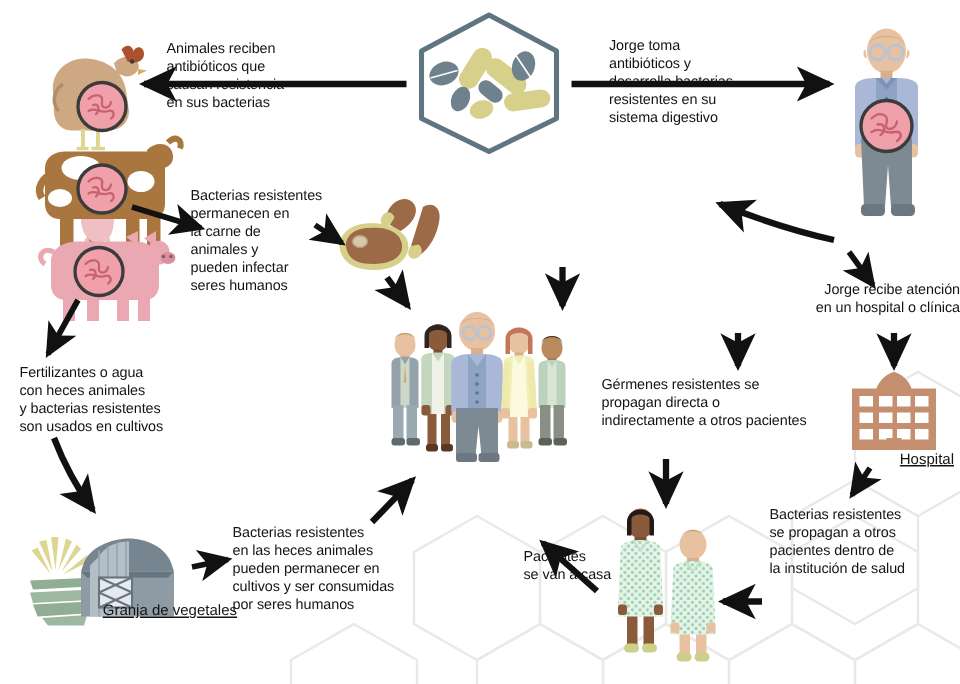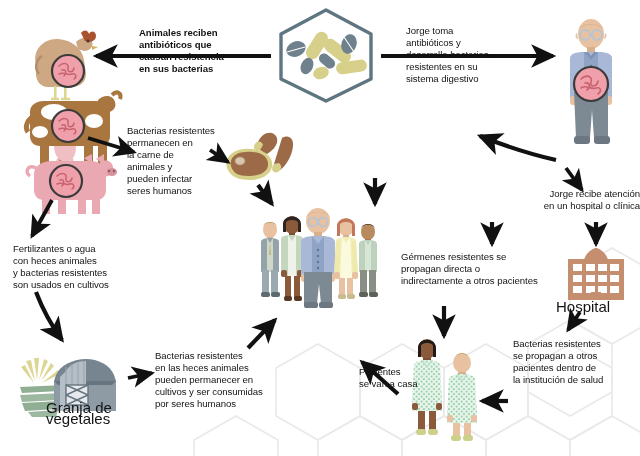--- a/index.html
+++ b/index.html
@@ -28,24 +28,25 @@
   .tblock {
     position: absolute;
     font-size: 9.6px;
     line-height: 12.1px;
     color: #141414;
     letter-spacing: -0.06px;
     white-space: pre-line;
   }
   .caption {
     position: absolute;
-    font-size: 15px;
+    font-size: 10px;
     line-height: 11px;
     color: #141414;
-    text-align: left;
+    text-align: right;
+    text-decoration: underline;
   }
   
   .art { position: absolute; }
   svg { display: block; overflow: visible; }
   #arrows {
     position: absolute;
     left: 0; top: 0;
     width: 640px; height: 456px;
     pointer-events: none;
   }
@@ -468,21 +469,21 @@
       <line x1="580" y1="312" x2="568" y2="330" stroke-width="3.8"></line>
 
       <line x1="508" y1="401" x2="482" y2="401"></line>
 
       <line x1="444" y1="306" x2="444" y2="336"></line>
 
       <path d="M398 394 Q380 378 362 362"></path>
     </g>
   </svg>
 
-  <div class="tblock" style="left:139px; top:27px; width:112px;font-weight:bold;">Animales reciben
+  <div class="tblock" style="left:111px; top:27px; width:112px;">Animales reciben
 antibióticos que
 causan resistencia
 en sus bacterias</div>
 
   <div class="tblock" style="left:396px; top:25px; width:120px;margin-left:10px;">Jorge toma
 antibióticos y
 desarrolla bacterias
 resistentes en su
 sistema digestivo</div>
 
@@ -510,16 +511,16 @@
 en las heces animales
 pueden permanecer en
 cultivos y ser consumidas
 por seres humanos</div>
 
   <div class="tblock" style="left:513px; top:338px; width:126px;">Bacterias resistentes
 se propagan a otros
 pacientes dentro de
 la institución de salud</div>
 
-  <div class="tblock" style="left:349px; top:366px; width:60px;margin-left:10px;">Pacientes
+  <div class="tblock" style="left:349px; top:366px; width:60px;">Pacientes
 se van a casa</div>
 
 </div>
 
 </body></html>

